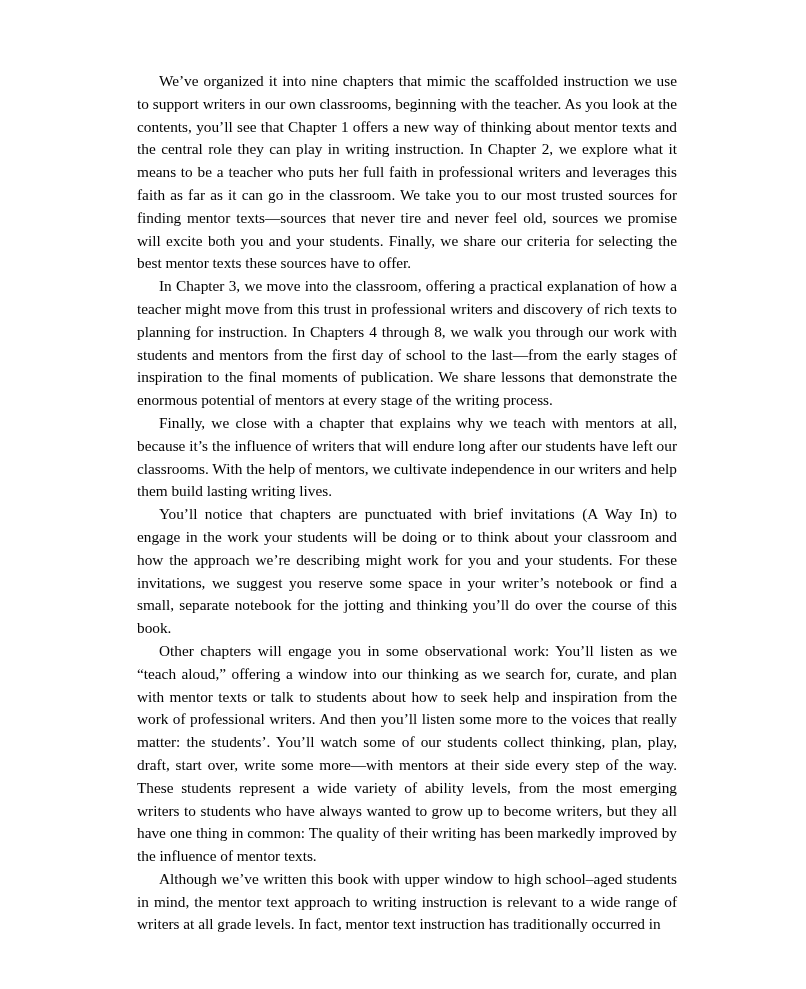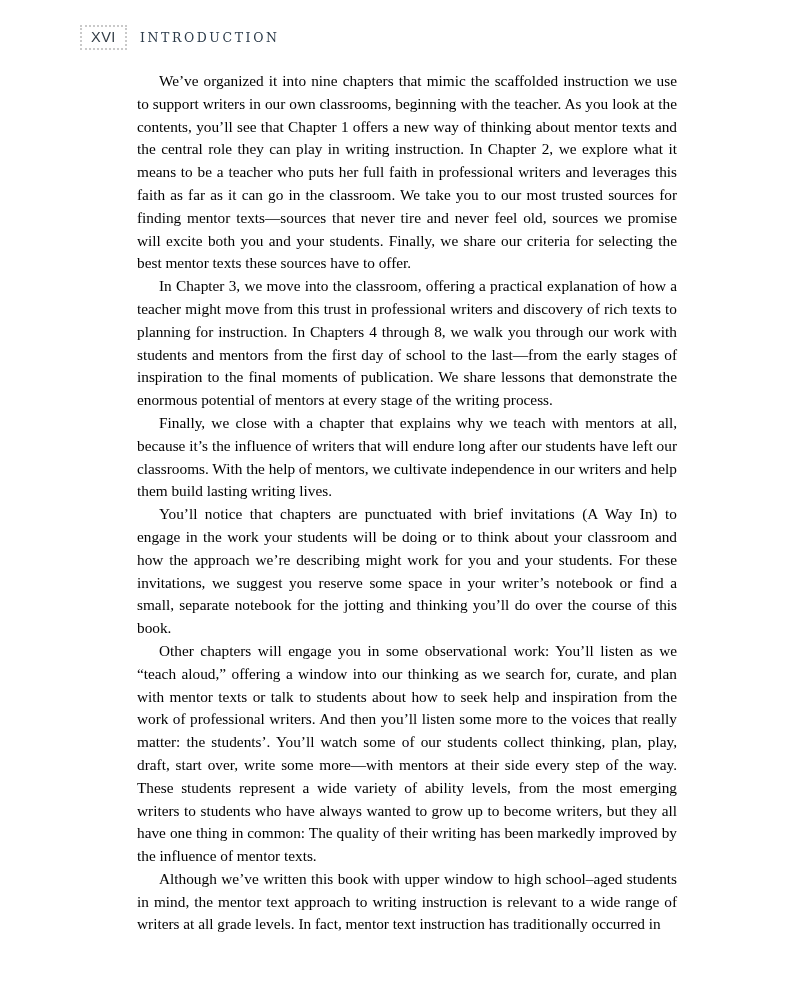--- a/index.html
+++ b/index.html
@@ -53,24 +53,20 @@
     margin: 0;
     padding: 0;
     text-indent: 22px;
   }
 </style>
 </head>
 <body>
 
 <div class="page">
 
-  <div class="running-head">
-    <span class="folio-box">XVI</span>
-    <span class="section-title">INTRODUCTION</span>
-  </div>
 
   <div class="body-text">
       <p class="para">We’ve organized it into nine chapters that mimic the scaffolded instruction we use to support writers in our own classrooms, beginning with the teacher. As you look at the contents, you’ll see that Chapter 1 offers a new way of thinking about mentor texts and the central role they can play in writing instruction. In Chapter 2, we explore what it means to be a teacher who puts her full faith in professional writers and leverages this faith as far as it can go in the classroom. We take you to our most trusted sources for finding mentor texts—sources that never tire and never feel old, sources we promise will excite both you and your students. Finally, we share our criteria for selecting the best mentor texts these sources have to offer.</p>
       <p class="para">In Chapter 3, we move into the classroom, offering a practical explanation of how a teacher might move from this trust in professional writers and discovery of rich texts to planning for instruction. In Chapters 4 through 8, we walk you through our work with students and mentors from the first day of school to the last—from the early stages of inspiration to the final moments of publication. We share lessons that demonstrate the enormous potential of mentors at every stage of the writing process.</p>
       <p class="para">Finally, we close with a chapter that explains why we teach with mentors at all, because it’s the influence of writers that will endure long after our students have left our classrooms. With the help of mentors, we cultivate independence in our writers and help them build lasting writing lives.</p>
       <p class="para">You’ll notice that chapters are punctuated with brief invitations (A Way In) to engage in the work your students will be doing or to think about your classroom and how the approach we’re describing might work for you and your students. For these invitations, we suggest you reserve some space in your writer’s notebook or find a small, separate notebook for the jotting and thinking you’ll do over the course of this book.</p>
       <p class="para">Other chapters will engage you in some observational work: You’ll listen as we “teach aloud,” offering a window into our thinking as we search for, curate, and plan with mentor texts or talk to students about how to seek help and inspiration from the work of professional writers. And then you’ll listen some more to the voices that really matter: the students’. You’ll watch some of our students collect thinking, plan, play, draft, start over, write some more—with mentors at their side every step of the way. These students represent a wide variety of ability levels, from the most emerging writers to students who have always wanted to grow up to become writers, but they all have one thing in common: The quality of their writing has been markedly improved by the influence of mentor texts.</p>
       <p class="para">Although we’ve written this book with upper window to high school–aged students in mind, the mentor text approach to writing instruction is relevant to a wide range of writers at all grade levels. In fact, mentor text instruction has traditionally occurred in</p>
     </div>
 

